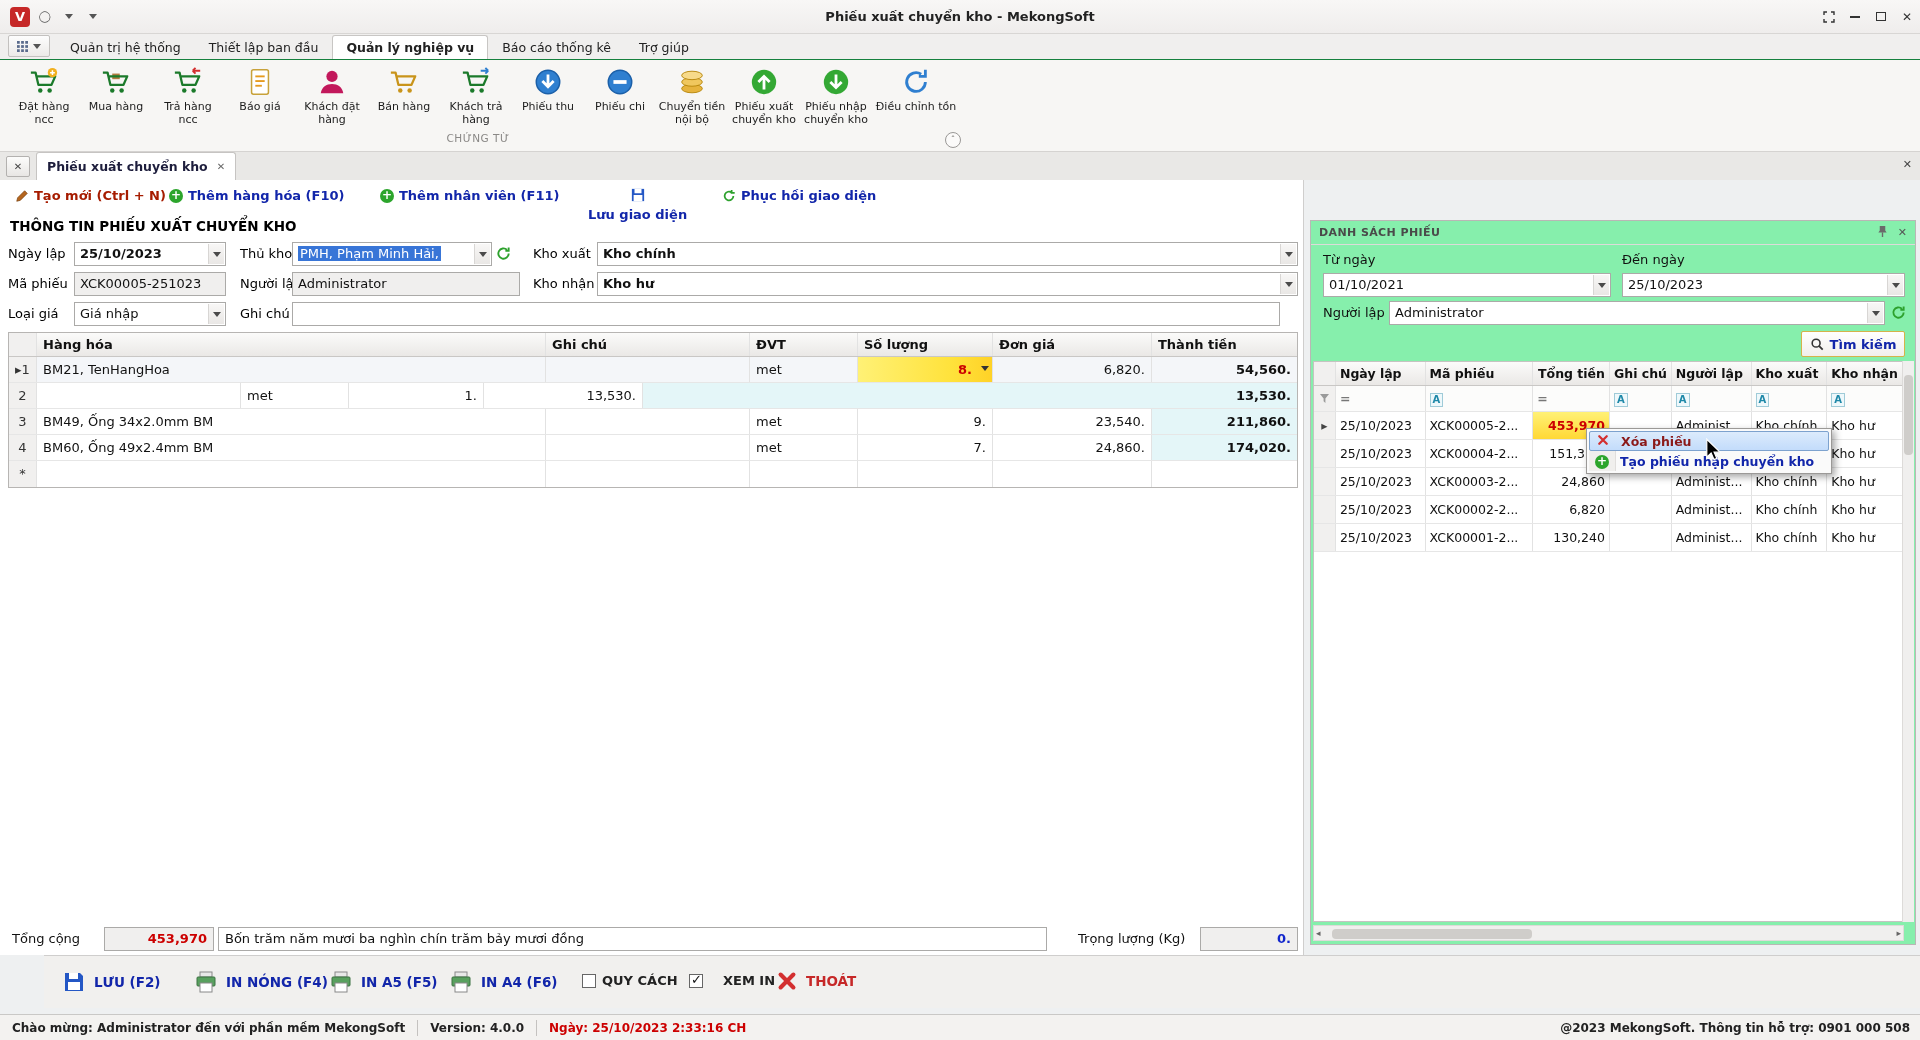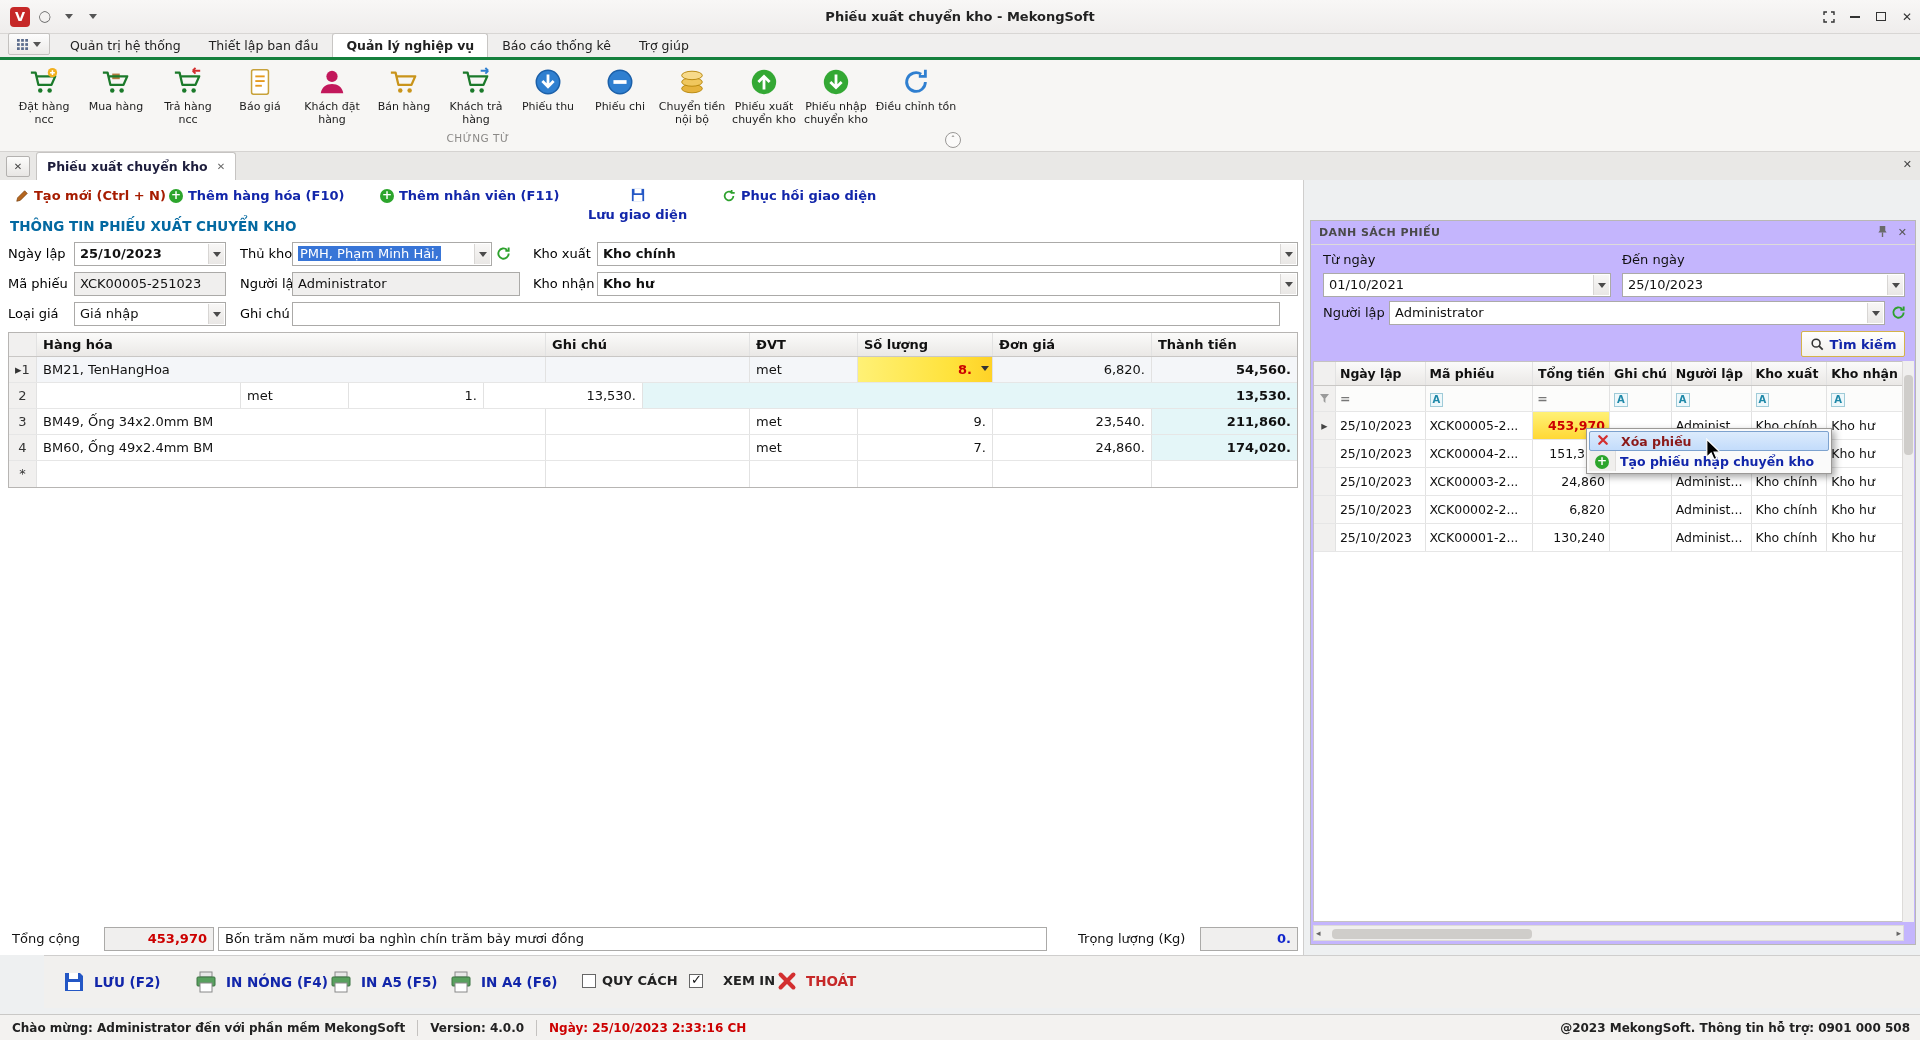--- a/index.html
+++ b/index.html
@@ -12,21 +12,21 @@
   .app-logo{width:20px;height:20px;margin-left:10px;background:#c62828;color:#fff;border-radius:4px;font-weight:bold;text-align:center;line-height:20px;font-size:13px;flex:0 0 auto;}
   .tb-btn{width:18px;height:18px;margin-left:6px;display:flex;align-items:center;justify-content:center;color:#555;font-size:11px;cursor:default;}
   .tri-down{width:0;height:0;border:4px solid transparent;border-top:5px solid #555;margin-top:4px;}
   .tb-title{position:absolute;left:0;right:0;text-align:center;font-size:13px;font-weight:600;color:#222;}
   .tb-controls{margin-left:auto;display:flex;align-items:center;height:100%;}
   .tb-ctrl{width:26px;height:100%;display:flex;align-items:center;justify-content:center;color:#333;font-size:12px;}
   .minbar{width:10px;height:2px;background:#333;}
   .maxbox{width:10px;height:9px;border:1.5px solid #333;}
 
   
-  .menubar{position:absolute;left:0;top:34px;width:1920px;height:26px;background:#f0efee;border-bottom:3px solid #15803d;display:flex;align-items:flex-end;}
+  .menubar{position:absolute;left:0;top:34px;width:1920px;height:26px;background:#f0efee;border-bottom:1px solid #15803d;display:flex;align-items:flex-end;}
   .appmenu-btn{height:22px;margin:0 6px 0 8px;padding:0 8px;border:1px solid #c3c1bf;background:linear-gradient(#fdfdfd,#eceae8);display:flex;align-items:center;gap:5px;border-radius:2px;margin-bottom:2px;}
   .menu-tab{height:24px;padding:0 13px;display:flex;align-items:center;font-size:12.5px;color:#222;border:1px solid transparent;border-bottom:none;}
   .menu-tab.active{background:#fff;border-color:#c8c6c4;border-radius:3px 3px 0 0;font-weight:600;}
 
   
   .ribbon{position:absolute;left:0;top:60px;width:1920px;height:92px;background:#f7f6f4;border-bottom:1px solid #d5d3d1;}
   .rb-items{position:absolute;left:8px;top:4px;display:flex;}
   .rb-item{width:72px;padding:2px 1px;display:flex;flex-direction:column;align-items:center;gap:2px;}
   .rb-item.wide{width:88px;}
   .rb-ico{height:32px;display:flex;align-items:center;justify-content:center;}
@@ -43,21 +43,21 @@
   .dt-right-x{position:absolute;right:8px;top:6px;font-size:11px;color:#444;}
 
   
   .workspace{position:absolute;left:0;top:180px;width:1304px;height:775px;background:#fff;border-right:1px solid #cfcecd;}
 
   
   .alink{position:absolute;top:188px;display:flex;align-items:center;gap:5px;font-size:13px;font-weight:bold;color:#1226aa;white-space:nowrap;}
   .alink.red{color:#a61c00;}
   .plus-ico{width:14px;height:14px;background:#2ca52c;border-radius:50%;color:#fff;font-size:12px;line-height:13px;text-align:center;font-weight:bold;}
 
-  .section-title{position:absolute;left:10px;top:218px;font-size:13.5px;font-weight:bold;color:#0369a1;}
+  .section-title{position:absolute;left:10px;top:218px;font-size:13.5px;font-weight:bold;color:#000000;}
 
   
   .lbl{position:absolute;height:24px;line-height:24px;font-size:13px;color:#000;white-space:nowrap;}
   .box{position:absolute;height:24px;border:1px solid #abaaa8;background:#fff;font-size:13px;line-height:22px;padding:0 5px;white-space:nowrap;overflow:hidden;}
   .box.ro{background:#f0efee;}
   .box.bold{font-weight:bold;}
   .dd{position:absolute;right:1px;top:1px;bottom:1px;width:16px;background:linear-gradient(#f8f7f6,#e9e7e5);border-left:1px solid #d8d6d4;display:flex;align-items:center;justify-content:center;}
   .dd .tri{width:0;height:0;border:4px solid transparent;border-top:5px solid #4a4a4a;margin-top:5px;}
   .sel-text{background:#3875d7;color:#fff;padding:0 2px;}
   .refresh-ico{position:absolute;width:16px;height:16px;}
@@ -95,21 +95,21 @@
   .fchk{position:absolute;top:17px;display:flex;align-items:center;gap:6px;font-size:13px;font-weight:bold;color:#222;}
 
   
   .statusbar{position:absolute;left:0;top:1014px;width:1920px;height:26px;background:#f3f2f0;border-top:1px solid #c9c8c6;display:flex;align-items:center;font-size:12px;color:#222;}
   .sb-item{padding:0 12px;font-weight:600;white-space:nowrap;}
   .sb-sep{width:1px;height:16px;background:#c4c2c0;}
   .sb-date{color:#cc0000;}
   .sb-right{margin-left:auto;font-weight:bold;padding-right:10px;white-space:nowrap;}
 
   
-  .rpanel{position:absolute;left:1310px;top:220px;width:606px;height:725px;background:#c4b5fd;border:1px solid #b9b7b5;}
+  .rpanel{position:absolute;left:1310px;top:220px;width:606px;height:725px;background:#86efac;border:1px solid #b9b7b5;}
   .rp-header{position:absolute;left:0;top:0;right:0;height:24px;display:flex;align-items:center;padding:0 8px;border-bottom:1px solid #dddbd9;}
   .rp-title{font-size:11px;font-weight:bold;color:#4a4a4a;letter-spacing:.4px;}
   .rp-hicons{margin-left:auto;display:flex;align-items:center;gap:10px;color:#555;}
   .rp-lbl{position:absolute;font-size:13px;height:22px;line-height:22px;white-space:nowrap;}
   .rgrid{position:absolute;left:2px;top:140px;width:591px;bottom:22px;background:#fff;border:1px solid #c5c3c1;}
   .rrow{display:flex;height:28px;border-bottom:1px solid #e6e6e6;}
   .rrow.rhead{height:24px;background:linear-gradient(#fbfbfa,#eae8e6);border-bottom:1px solid #c9c7c5;font-weight:bold;}
   .rrow.rfilter{height:26px;background:#fcfcfb;}
   .rcell{border-right:1px solid #e2e2e2;padding:0 4px;line-height:27px;font-size:12.5px;white-space:nowrap;overflow:hidden;}
   .rhead .rcell{line-height:23px;font-size:12.5px;}

